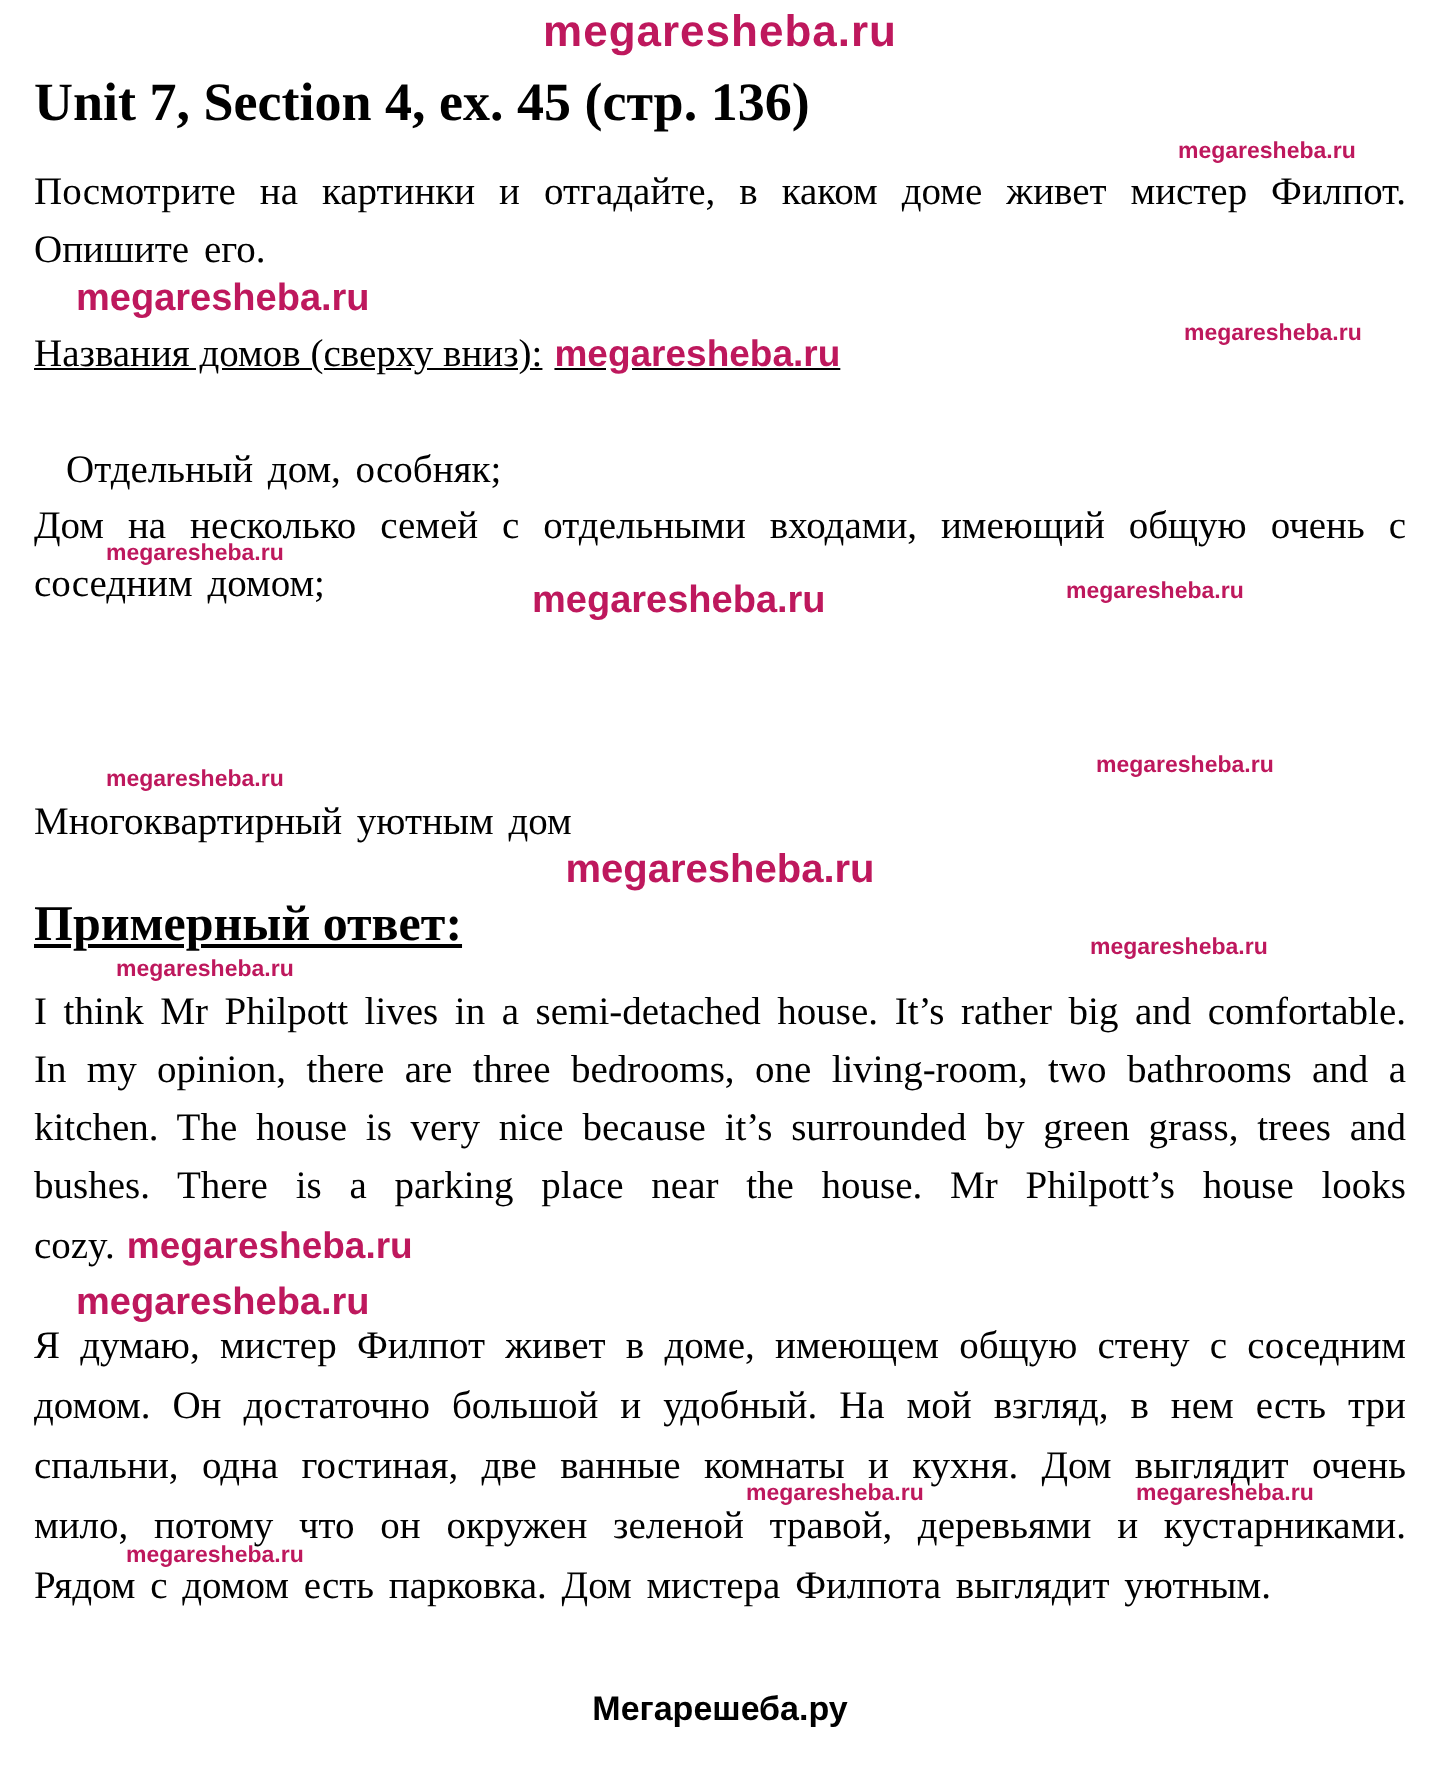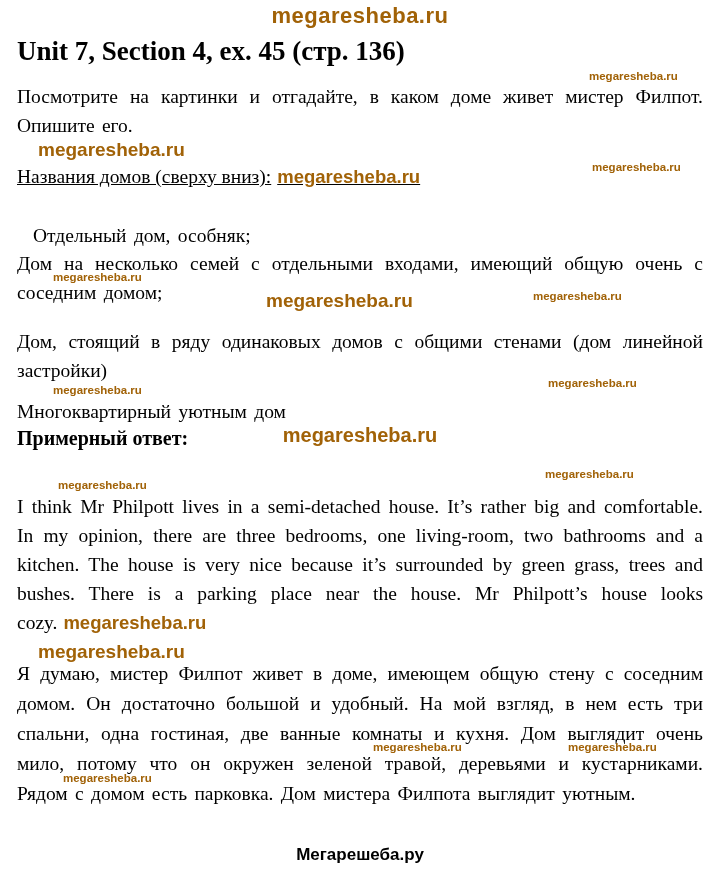--- a/index.html
+++ b/index.html
@@ -23,21 +23,21 @@
   .line { font-size: 19.5px; line-height: 29px; }
   .heading {
     font-size: 27px;
     font-weight: bold;
     font-family: "Liberation Serif", serif;
     margin: 0;
   }
   .wm {
     font-family: "Liberation Sans", sans-serif;
     font-weight: bold;
-    color: #a16207;
+    color: #be185d;
     white-space: nowrap;
   }
   .wm-lg { font-size: 22px; letter-spacing: 0.5px; }
   .wm-md { font-size: 19px; }
   .wm-sm { font-size: 11.5px; }
   .wm-inline { font-size: 18.5px; margin-left: 6px; }
   .center-band { left: 0; right: 0; text-align: center; }
   .footer-logo {
     font-family: "Liberation Sans", sans-serif;
     font-weight: bold;
@@ -67,30 +67,29 @@
   <span class="abs wm wm-sm" style="left:592px; top:161px;">megaresheba.ru</span>
 
   <p class="abs para" style="left:17px; top:205px; margin:16px;">Отдельный дом, особняк;</p>
 
   <p class="abs para" style="left:17px; top:249px; margin:0;">Дом на несколько семей с отдельными входами, имеющий общую очень с соседним домом;</p>
 
   <span class="abs wm wm-sm" style="left:53px; top:271px;">megaresheba.ru</span>
   <span class="abs wm wm-md" style="left:266px; top:290px;">megaresheba.ru</span>
   <span class="abs wm wm-sm" style="left:533px; top:290px;">megaresheba.ru</span>
 
-  <p class="abs para" style="left:17px; top:327px; margin:0;">Дом, стоящий в ряду одинаковых домов с общими стенами (дом линейной застройки)</p>
 
   <span class="abs wm wm-sm" style="left:53px; top:384px;">megaresheba.ru</span>
   <span class="abs wm wm-sm" style="left:548px; top:377px;">megaresheba.ru</span>
 
   <p class="abs para" style="left:17px; top:397px; margin:0;">Многоквартирный уютным дом</p>
 
   <span class="abs wm wm-md" style="left:50%; transform:translateX(-50%); top:424px; font-size:20px;">megaresheba.ru</span>
 
-  <div class="abs heading" style="left:17px; top:427px; font-size:20px;">Примерный ответ:</div>
+  <div class="abs heading" style="left:17px; top:449px; font-size:25px;text-decoration:underline;">Примерный ответ:</div>
 
   <span class="abs wm wm-sm" style="left:545px; top:468px;">megaresheba.ru</span>
   <span class="abs wm wm-sm" style="left:58px; top:479px;">megaresheba.ru</span>
 
   <p class="abs para" style="left:17px; top:492px; margin:0;">
     <span>I think Mr Philpott lives in a semi-detached house. It’s rather big and comfortable. In my opinion, there are three bedrooms, one living-room, two bathrooms and a kitchen. The house is very nice because it’s surrounded by green grass, trees and bushes. There is a parking place near the house. Mr Philpott’s house looks cozy.</span><span class="wm wm-inline">megaresheba.ru</span>
   </p>
 
   <span class="abs wm wm-md" style="left:38px; top:641px;">megaresheba.ru</span>
 

